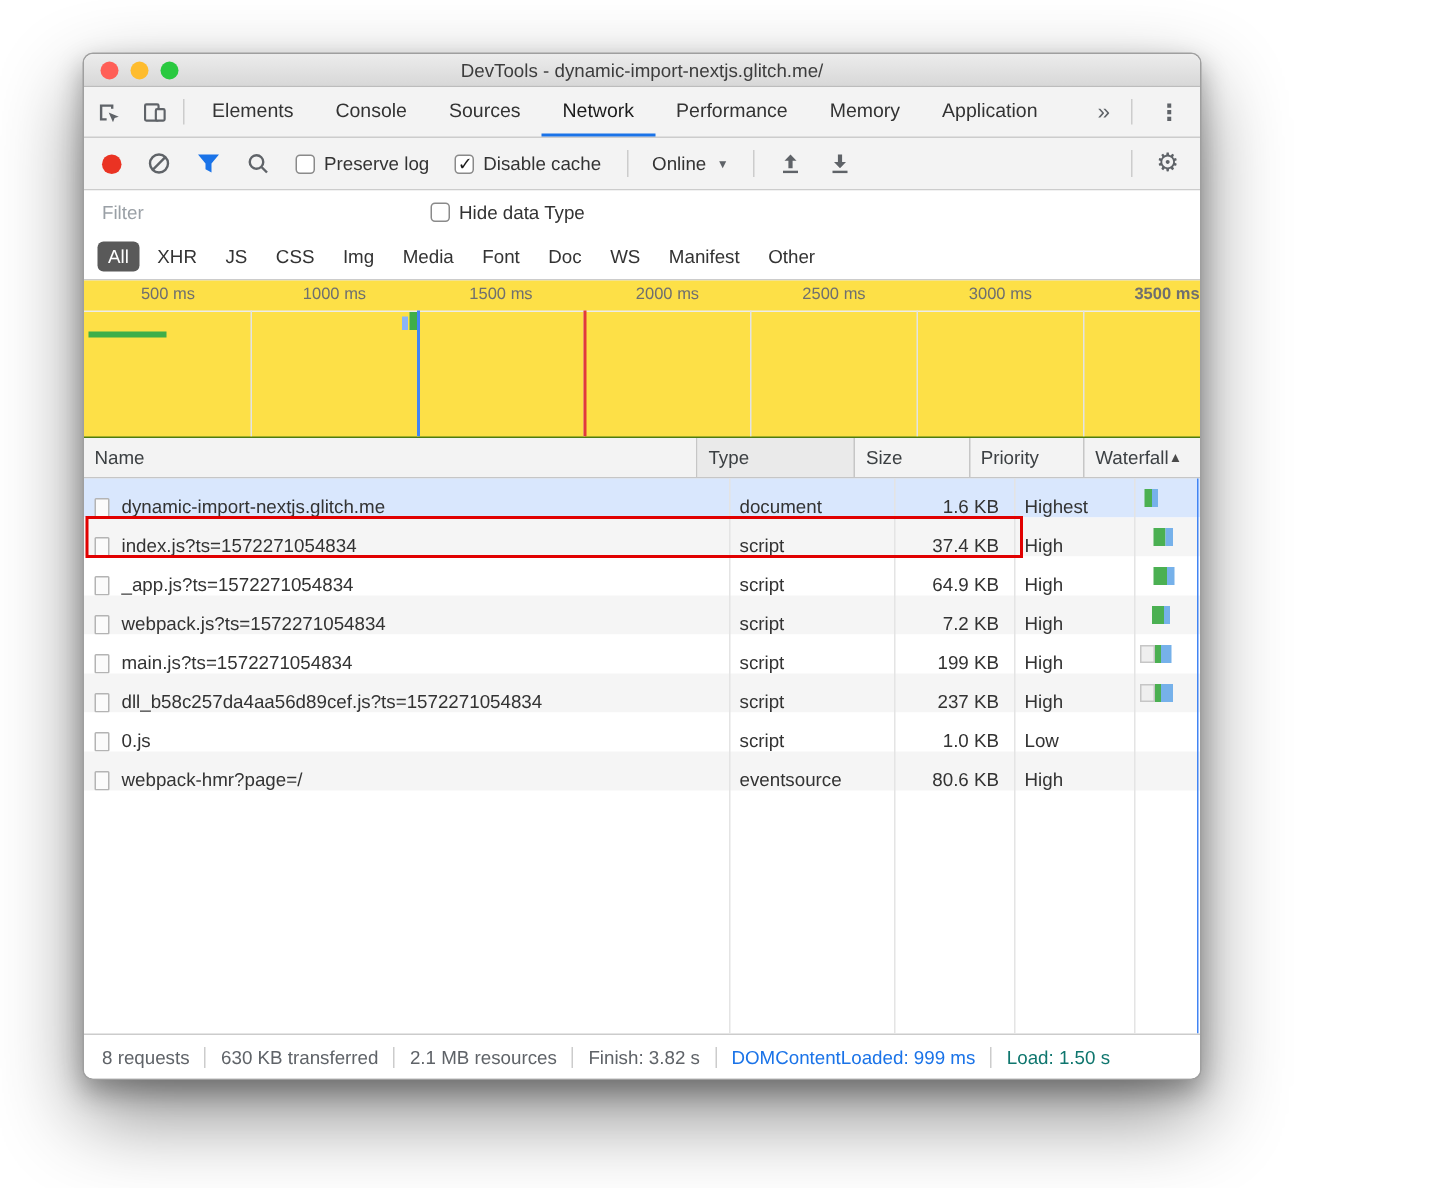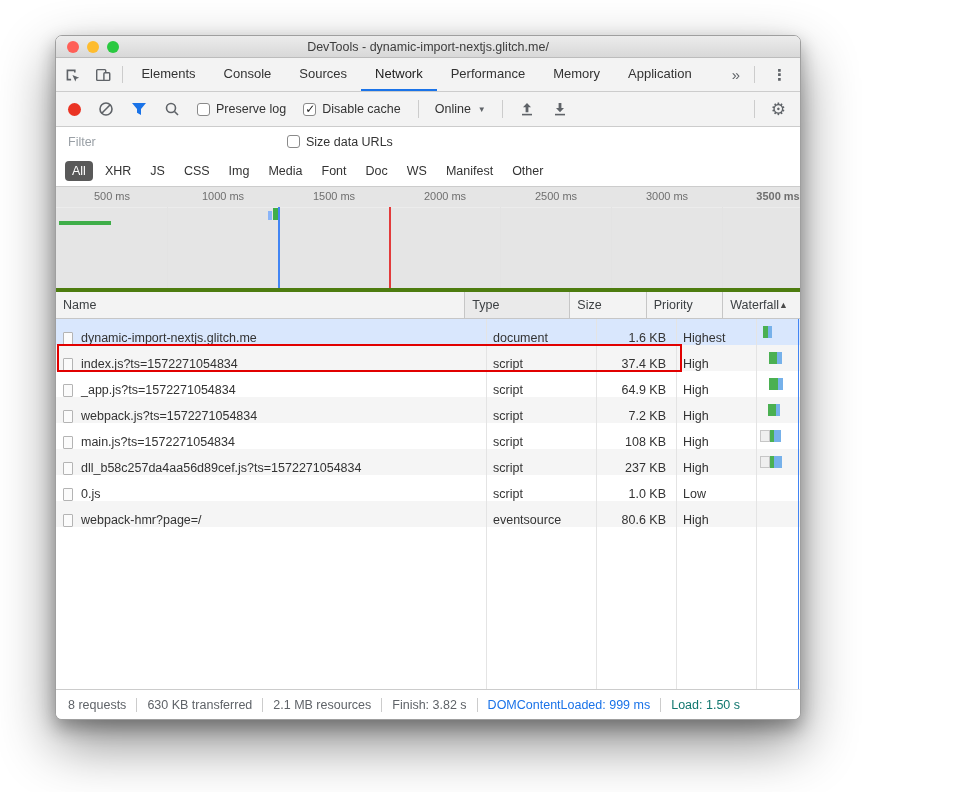--- a/index.html
+++ b/index.html
@@ -32,21 +32,21 @@
 .dropdown{display:flex;align-items:center;gap:7px;margin-right:16px}
 .caret{font-size:8px;color:#5f6368}
 .gear{font-size:17px;color:#5f6368;margin-right:2px}
 .filterbar{flex:0 0 29px;background:#fff;display:flex;align-items:center;padding:0 12px;font-size:12.5px;color:#333}
 .filter-input{border:none;outline:none;width:195px;font-size:12.5px;font-family:inherit;color:#333;background:transparent}
 .filter-input::placeholder{color:#9aa0a6}
 .filterbar .check-group{margin-left:24px}
 .pillbar{flex:0 0 31px;background:#fff;border-bottom:1px solid #ccc;display:flex;align-items:center;padding:0 9px;gap:5px;font-size:12.5px;color:#333}
 .pill{padding:3px 7px;border-radius:4px}
 .pill.active{background:#595959;color:#fff}
-.overview{flex:0 0 105px;position:relative;background:#e5e5e5;border-bottom:4px solid #4d7c0f;overflow:hidden}
+.overview{flex:0 0 105px;position:relative;background:#fde047;border-bottom:1px solid #4d7c0f;overflow:hidden}
 .overview::before{content:"";position:absolute;top:20px;left:0;right:0;height:1px;background:#ececec}
 .ov-label{position:absolute;top:3px;width:110px;text-align:center;font-size:11px;color:#6f6f6f}
 .ov-grid{position:absolute;top:20px;bottom:0;width:1px;background:#e3e3e3}
 .ov-line{position:absolute;top:20px;bottom:0;width:2px}
 .ov-bar{position:absolute}
 .grid{flex:1;position:relative;font-size:12.5px;color:#333;overflow:hidden}
 .grid-header{height:27px;display:flex;background:#f3f3f3;border-bottom:1px solid #c6c6c6;align-items:stretch;color:#3c4043}
 .hcell{display:flex;align-items:center;padding-left:7px;border-right:1px solid #c6c6c6}
 .hcell.c-type{background:#eaeaea}
 .hcell.c-waterfall{border-right:none;justify-content:space-between;padding-right:12px}
@@ -163,21 +163,21 @@
     </div>
     <div class="spacer"></div>
     <div class="vdiv"></div>
     <div class="tool gear">⚙</div>
   </div>
 
   <div class="filterbar">
     <input class="filter-input" type="text" placeholder="Filter" style="">
     <div class="check-group">
       <div class="checkbox"></div>
-      <span>Size data URLs</span>
+      <span>Hide data Type</span>
     </div>
   </div>
 
   <div class="pillbar">
       <div class="pill active">All</div>
       <div class="pill">XHR</div>
       <div class="pill">JS</div>
       <div class="pill">CSS</div>
       <div class="pill">Img</div>
       <div class="pill">Media</div>
@@ -274,21 +274,21 @@
             <div class="wf-seg wf-green" style="left: 12px; width: 8px;"></div>
             <div class="wf-seg wf-blue" style="left: 20px; width: 4px;"></div>
           </div>
         </div>
         <div class="row">
           <div class="cell c-name">
             <div class="file-icon"></div>
             <span>main.js?ts=1572271054834</span>
           </div>
           <div class="cell c-type">script</div>
-          <div class="cell c-size">108 KB</div>
+          <div class="cell c-size">199 KB</div>
           <div class="cell c-priority">High</div>
           <div class="cell c-waterfall">
             <div class="wf-seg wf-stalled" style="left: 4px; width: 10px;"></div>
             <div class="wf-seg wf-green" style="left: 14px; width: 4px;"></div>
             <div class="wf-seg wf-blue" style="left: 18px; width: 7px;"></div>
           </div>
         </div>
         <div class="row alt">
           <div class="cell c-name">
             <div class="file-icon"></div>

